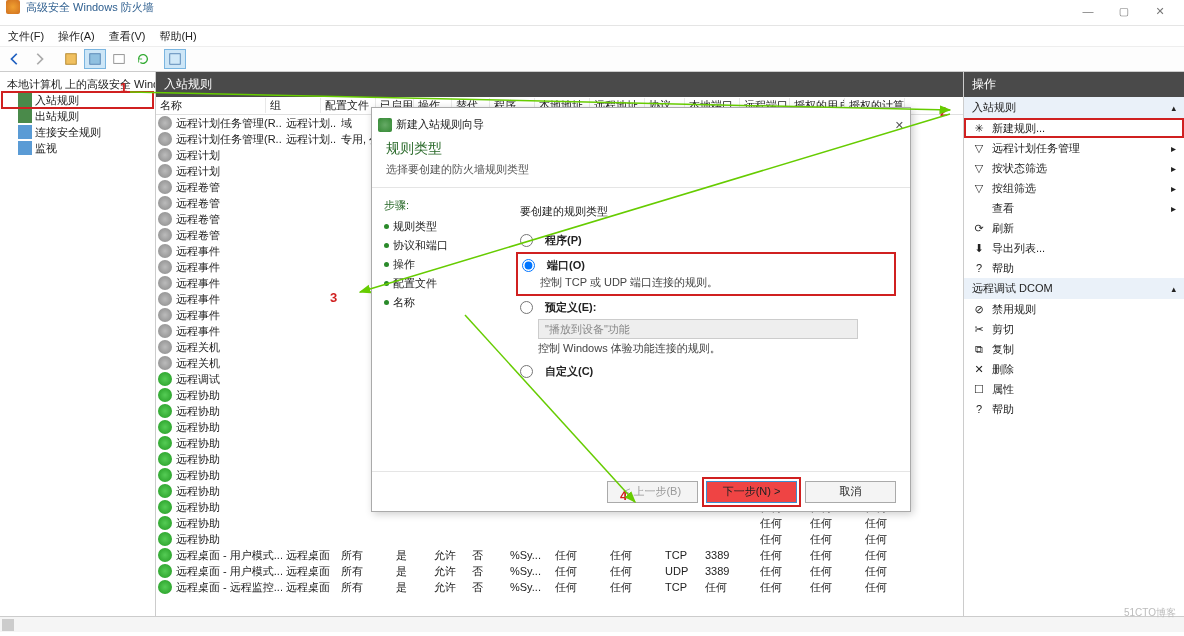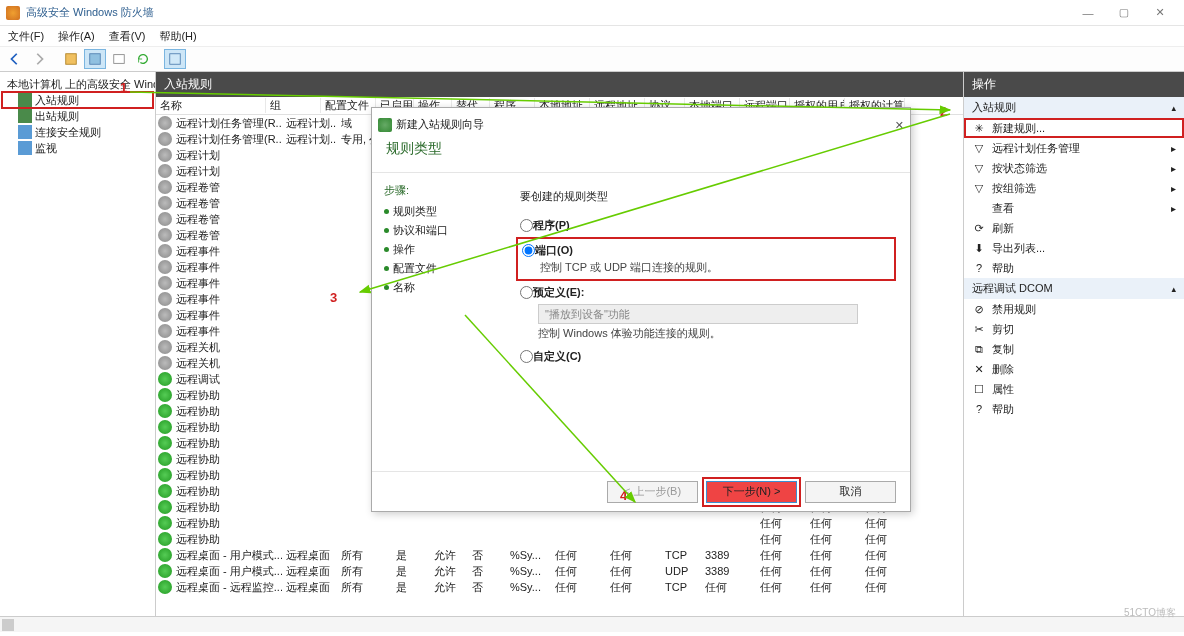--- a/index.html
+++ b/index.html
@@ -1,17 +1,17 @@
 <!DOCTYPE html>
 <html><head>
 <meta charset="utf-8">
 <style>
 *{margin:0;padding:0;box-sizing:border-box;font-family:"Microsoft YaHei","Segoe UI",sans-serif;font-size:11px;color:#222}
 body{background:#fff;width:1184px;height:636px;overflow:hidden;position:relative}
-.titlebar{height:26px;display:flex;align-items:center;padding:0 6px;background:#fff;border-bottom:1px solid #e5e5e5}
+.titlebar{height:26px;display:flex;padding:0 6px;background:#fff;border-bottom:1px solid #e5e5e5}
 .titlebar .shield{width:14px;height:14px;background:radial-gradient(circle,#f0a030,#d07020);border-radius:2px;margin-right:6px}
 .title-text{color:#306090}
 .win-btns{margin-left:auto;display:flex}
 .win-btns span{width:36px;height:22px;display:flex;align-items:center;justify-content:center;color:#777}
 .menubar{height:20px;display:flex;align-items:center;padding:0 8px;gap:14px;background:#fff}
 .menubar span{cursor:default}
 .toolbar{height:26px;display:flex;align-items:center;padding:0 4px;gap:2px;background:#fdfdfd;border-top:1px solid #eee;border-bottom:1px solid #ccc}
 .tbtn{width:22px;height:20px;display:flex;align-items:center;justify-content:center;border:1px solid transparent}
 .tbtn.sel{background:#cde6f7;border:1px solid #7ab5e0}
 .tbtn svg{width:14px;height:14px}
@@ -51,21 +51,21 @@
 .wiz-hdr-title{font-size:14px;color:#2a6a2a;margin-bottom:4px}
 .wiz-hdr-sub{color:#555}
 .wiz-body{flex:1;display:flex}
 .wiz-steps{width:130px;padding:10px 12px}
 .wiz-steps-title{color:#2a6a2a;margin-bottom:6px}
 .wiz-step{display:flex;align-items:center;gap:4px;margin:4px 0;color:#2060a0}
 .wiz-step .dot{width:5px;height:5px;background:#2a8a2a;border-radius:50%}
 .wiz-content{flex:1;padding:16px 18px}
 .wiz-content-title{margin-bottom:14px}
 .opt{margin:8px 0}
-.opt label{display:flex;align-items:center;gap:0;font-weight:bold}
+.opt label{display:flex;align-items:center;gap:12px;font-weight:bold}
 .opt-desc{margin-left:18px;color:#444;margin-top:2px}
 .opt.highlight{outline:2px solid #d02020;outline-offset:2px;padding:2px}
 .opt-select{margin-left:18px;width:320px;height:20px;background:#eee;border:1px solid #ccc;color:#888;padding:2px 6px;margin-top:4px}
 .wiz-footer{height:40px;display:flex;align-items:center;justify-content:flex-end;gap:8px;padding:0 14px;border-top:1px solid #e5e5e5}
 .wbtn{width:91px;height:22px;border:1px solid #aaa;background:#f4f4f4;display:flex;align-items:center;justify-content:center}
 .wbtn.disabled{color:#999}
 .wbtn.primary{background:#ef4444;border:1px solid #3a8ed0}
 .wbtn.highlight{outline:2px solid #d02020;outline-offset:2px}
 .annot{position:absolute;color:#d02020;font-size:13px;font-weight:bold;pointer-events:none}
 svg.arrow{position:absolute;pointer-events:none}
@@ -687,20 +687,21 @@
       </div>
 
     <div class="wizard">
       <div class="wiz-title">
         <div class="shield"></div>
         <span>新建入站规则向导</span>
         <span class="close">✕</span>
       </div>
       <div class="wiz-hdr">
         <div class="wiz-hdr-title">规则类型</div>
+        <div class="wiz-hdr-sub">选择要创建的防火墙规则类型</div>
       </div>
       <div class="wiz-body">
         <div class="wiz-steps">
           <div class="wiz-steps-title">步骤:</div>
           <div class="wiz-step">
               <span class="dot"></span>
               <span>规则类型</span>
             </div>
           <div class="wiz-step">
               <span class="dot"></span>

